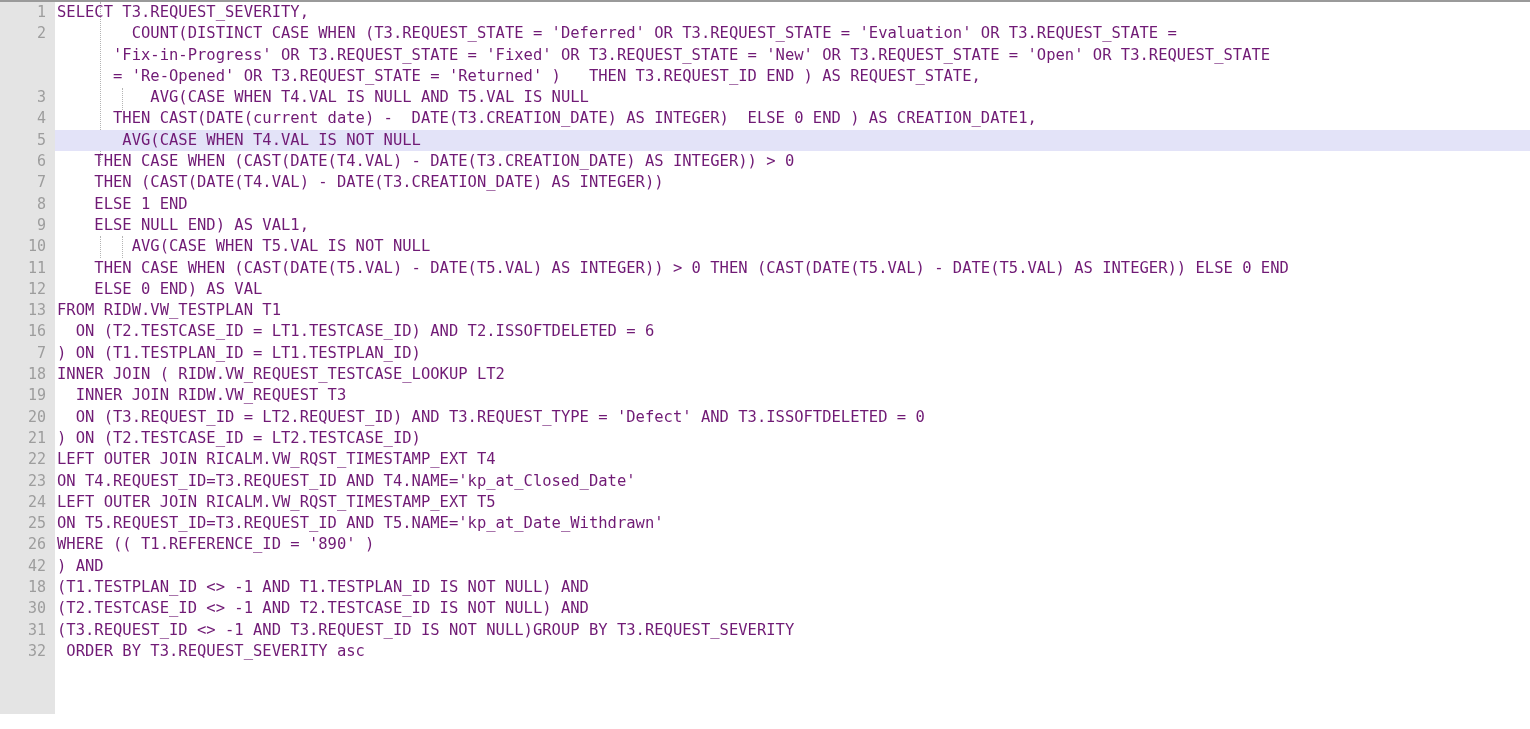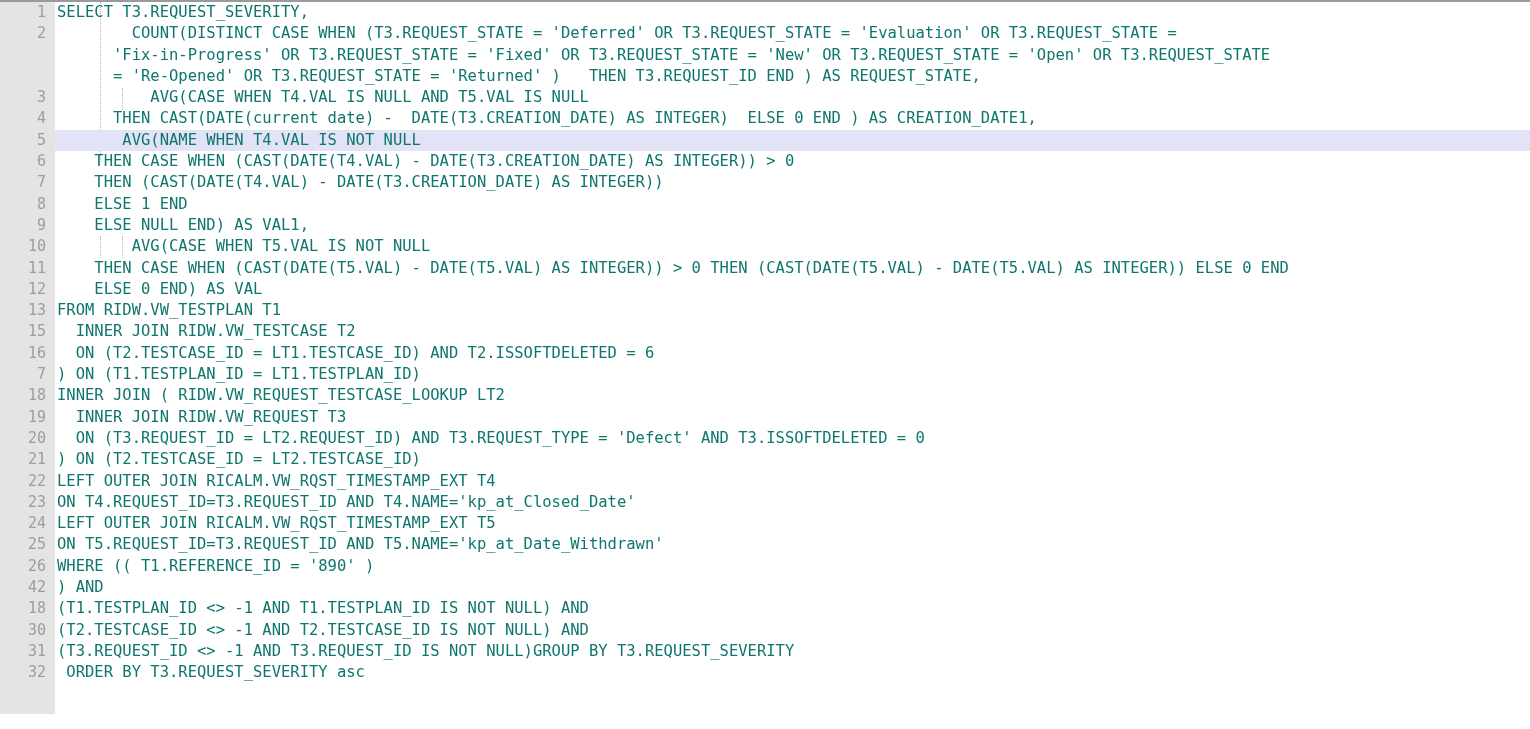--- a/index.html
+++ b/index.html
@@ -74,21 +74,21 @@
     font-family: "DejaVu Sans Mono", "Liberation Mono", monospace;
     font-size: 15px;
     line-height: 21.3px;
     background: transparent;
     user-select: none;
   }
 
   .codetext {
     flex: 1 1 auto;
     padding-left: 2px;
-    color: #0f766e;
+    color: #701a75;
     font-family: "DejaVu Sans Mono", "Liberation Mono", monospace;
     font-size: 15.5px;
     line-height: 21.3px;
     white-space: pre;
     letter-spacing: 0px;
     overflow: hidden;
   }
   .codetext .wrapline {
     display: block;
     white-space: pre;
@@ -118,21 +118,21 @@
       <div class="row">
         <div class="lineno">3</div>
         <div class="codetext"><span class="wrapline">          AVG(CASE WHEN T4.VAL IS NULL AND T5.VAL IS NULL</span></div>
       </div>
       <div class="row">
         <div class="lineno">4</div>
         <div class="codetext"><span class="wrapline">      THEN CAST(DATE(current date) -  DATE(T3.CREATION_DATE) AS INTEGER)  ELSE 0 END ) AS CREATION_DATE1,</span></div>
       </div>
       <div class="row highlight">
         <div class="lineno">5</div>
-        <div class="codetext"><span class="wrapline">       AVG(NAME WHEN T4.VAL IS NOT NULL</span></div>
+        <div class="codetext"><span class="wrapline">       AVG(CASE WHEN T4.VAL IS NOT NULL</span></div>
       </div>
       <div class="row">
         <div class="lineno">6</div>
         <div class="codetext"><span class="wrapline">    THEN CASE WHEN (CAST(DATE(T4.VAL) - DATE(T3.CREATION_DATE) AS INTEGER)) &gt; 0</span></div>
       </div>
       <div class="row">
         <div class="lineno">7</div>
         <div class="codetext"><span class="wrapline">    THEN (CAST(DATE(T4.VAL) - DATE(T3.CREATION_DATE) AS INTEGER))</span></div>
       </div>
       <div class="row">
@@ -153,24 +153,20 @@
       </div>
       <div class="row">
         <div class="lineno">12</div>
         <div class="codetext"><span class="wrapline">    ELSE 0 END) AS VAL</span></div>
       </div>
       <div class="row">
         <div class="lineno">13</div>
         <div class="codetext"><span class="wrapline">FROM RIDW.VW_TESTPLAN T1</span></div>
       </div>
       <div class="row">
-        <div class="lineno">15</div>
-        <div class="codetext"><span class="wrapline">  INNER JOIN RIDW.VW_TESTCASE T2</span></div>
-      </div>
-      <div class="row">
         <div class="lineno">16</div>
         <div class="codetext"><span class="wrapline">  ON (T2.TESTCASE_ID = LT1.TESTCASE_ID) AND T2.ISSOFTDELETED = 6</span></div>
       </div>
       <div class="row">
         <div class="lineno">7</div>
         <div class="codetext"><span class="wrapline">) ON (T1.TESTPLAN_ID = LT1.TESTPLAN_ID)</span></div>
       </div>
       <div class="row">
         <div class="lineno">18</div>
         <div class="codetext"><span class="wrapline">INNER JOIN ( RIDW.VW_REQUEST_TESTCASE_LOOKUP LT2</span></div>

